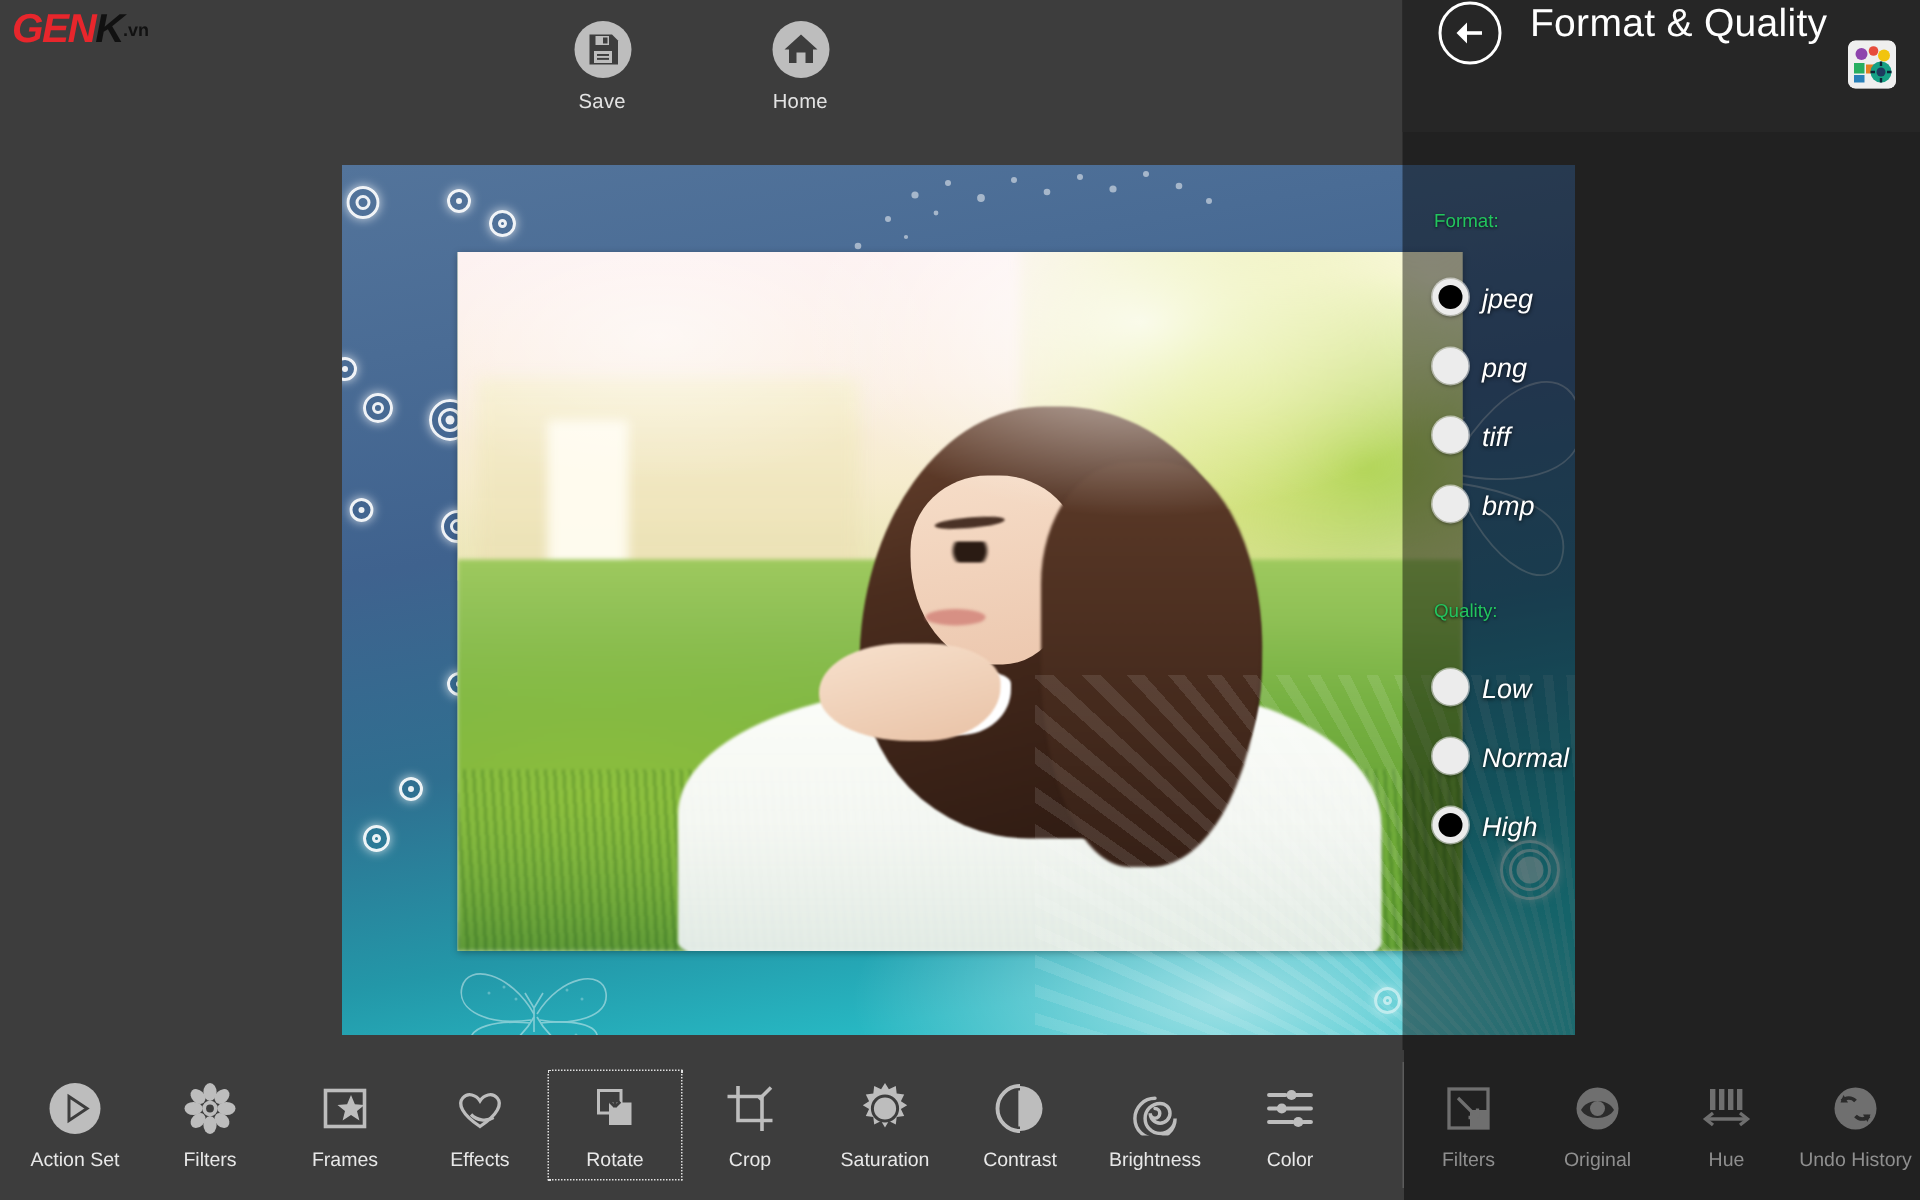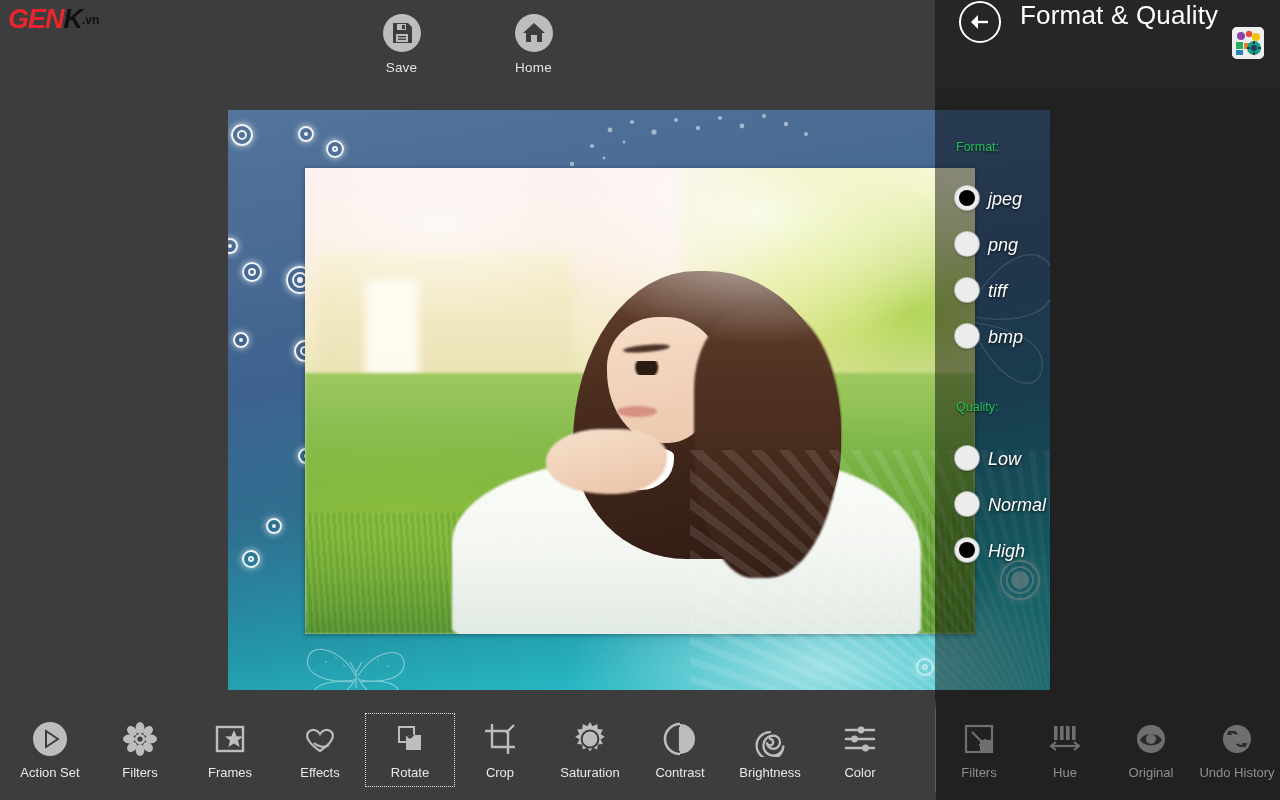--- a/index.html
+++ b/index.html
@@ -543,45 +543,45 @@
       <div class="bb-item">
         <svg class="bb-ico" viewBox="0 0 36 36">
           <rect x="5" y="5" width="26" height="26" fill="none" stroke="#6f6f6f" stroke-width="2.2"></rect>
           <rect x="19" y="19" width="12" height="12" fill="#6f6f6f"></rect>
           <path d="M11 11 L24 24 M24 24 h-6 M24 24 v-6" stroke="#6f6f6f" stroke-width="2.2" fill="none"></path>
         </svg>
         <span class="bb-label">Filters</span>
       </div>
       <div class="bb-item">
         <svg class="bb-ico" viewBox="0 0 36 36">
+          <circle cx="18" cy="18" r="14" fill="#6f6f6f"></circle>
+          <path d="M7 19 C11 11 25 11 29 19 C25 26 11 26 7 19 Z" fill="#2b2b2b"></path>
+          <circle cx="18" cy="18" r="5" fill="#6f6f6f"></circle>
+        </svg>
+        <span class="bb-label">Original</span>
+      </div>
+      <div class="bb-item">
+        <svg class="bb-ico" viewBox="0 0 36 36">
           <g fill="#6f6f6f">
             <rect x="7" y="5" width="3.6" height="14"></rect>
             <rect x="13" y="5" width="3.6" height="14"></rect>
             <rect x="19" y="5" width="3.6" height="14"></rect>
             <rect x="25" y="5" width="3.6" height="14"></rect>
           </g>
           <g stroke="#6f6f6f" stroke-width="2.2" fill="none">
             <path d="M4 25 H32"></path>
             <path d="M9 21 L4 25 L9 29"></path>
             <path d="M27 21 L32 25 L27 29"></path>
           </g>
         </svg>
         <span class="bb-label">Hue</span>
       </div>
       <div class="bb-item">
         <svg class="bb-ico" viewBox="0 0 36 36">
           <circle cx="18" cy="18" r="14" fill="#6f6f6f"></circle>
-          <path d="M7 19 C11 11 25 11 29 19 C25 26 11 26 7 19 Z" fill="#2b2b2b"></path>
-          <circle cx="18" cy="18" r="5" fill="#6f6f6f"></circle>
-        </svg>
-        <span class="bb-label">Original</span>
-      </div>
-      <div class="bb-item">
-        <svg class="bb-ico" viewBox="0 0 36 36">
-          <circle cx="18" cy="18" r="14" fill="#6f6f6f"></circle>
           <path d="M9 13 a6 6 0 0 1 9 0" fill="none" stroke="#2b2b2b" stroke-width="2.4"></path>
           <path d="M10 9 L8 14 L13 14 Z" fill="#2b2b2b"></path>
           <path d="M27 23 a6 6 0 0 1 -9 0" fill="none" stroke="#2b2b2b" stroke-width="2.4"></path>
           <path d="M26 27 L28 22 L23 22 Z" fill="#2b2b2b"></path>
         </svg>
         <span class="bb-label">Undo History</span>
       </div>
     </div>
   </div>
 </div>

